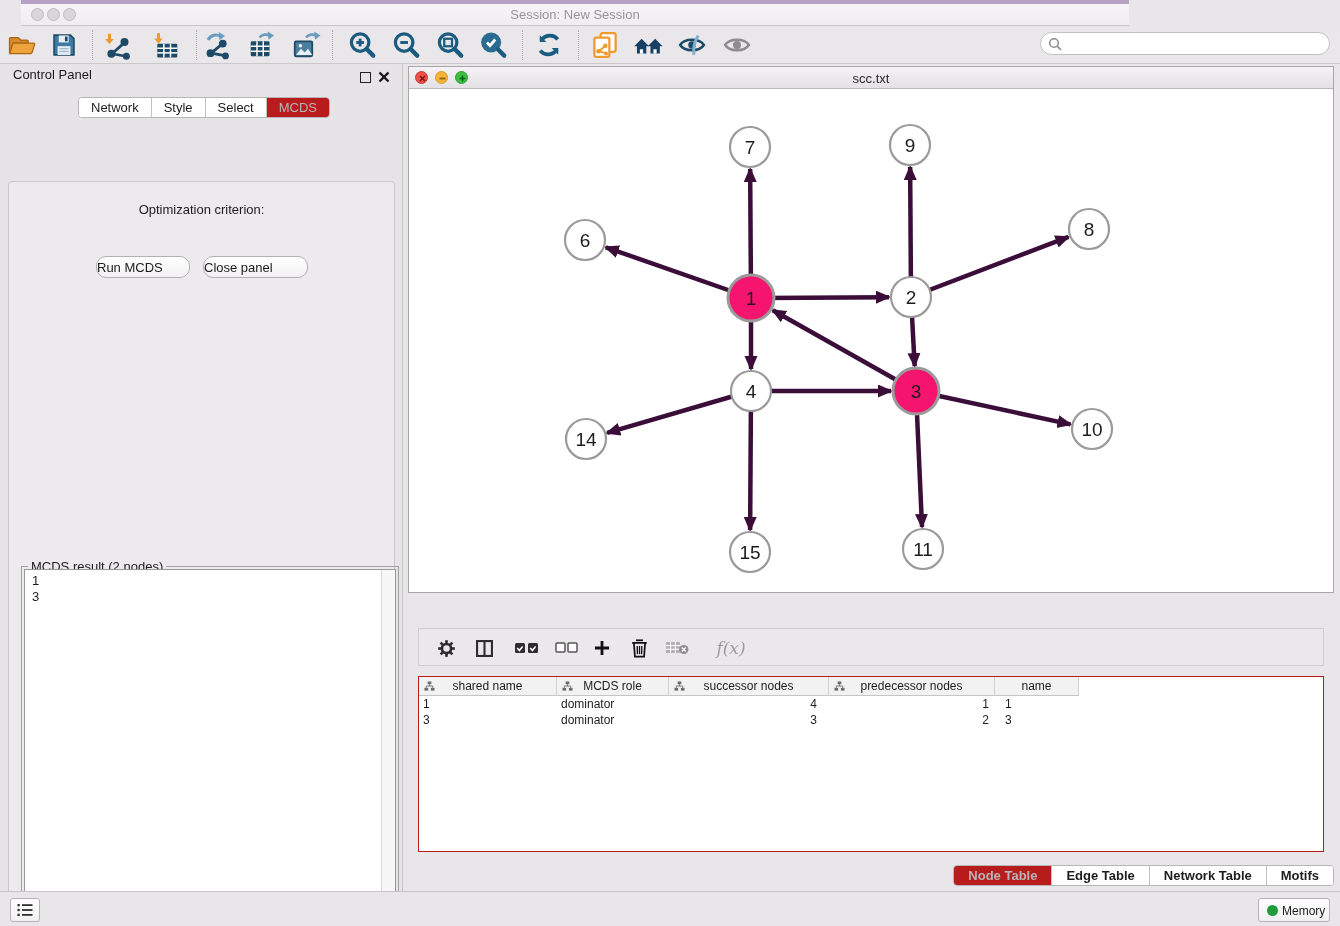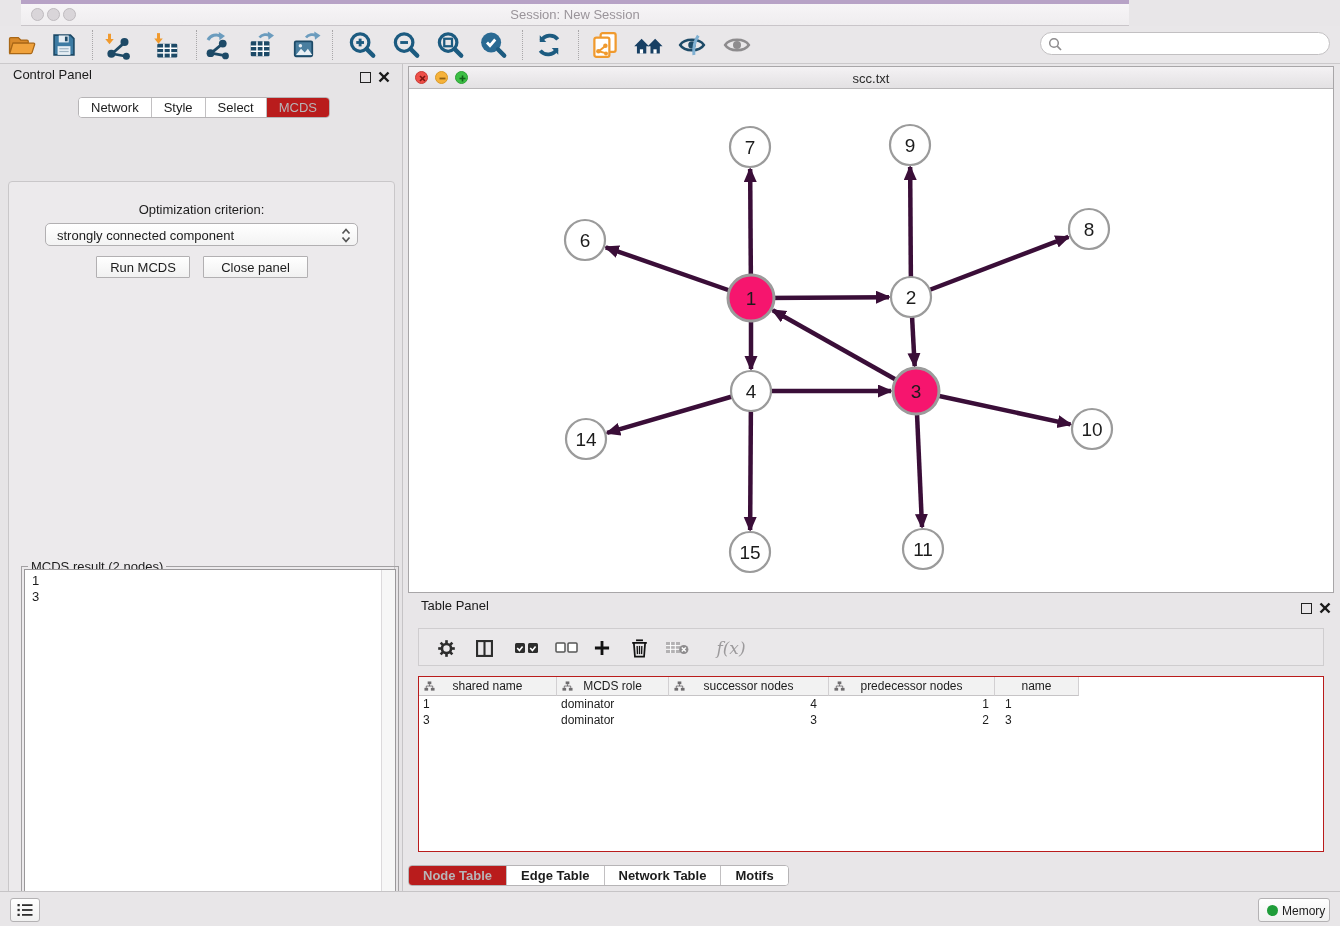--- a/index.html
+++ b/index.html
@@ -41,21 +41,21 @@
   .seg .segitem:last-child { border-right:none; }
   .seg .segitem.disabled { background:#b91c1c; color:#b7b5b7; }
   .cp-inner { position:absolute; left:8px; top:117px; width:387px; height:766px;
     background:#eceaec; border:1px solid #c9c7c9; border-radius:4px; }
   .opt-label { position:absolute; top:20px; width:100%; text-align:center; }
   .dropdown { position:absolute; left:36px; top:41px; width:313px; height:23px;
     background:linear-gradient(#ffffff,#f3f3f3); border:1px solid #b2b0b2; border-radius:5px; }
   .dropdown .val { position:absolute; left:11px; top:4px; }
   .dropdown svg { position:absolute; right:6px; top:3px; }
   .btn { position:absolute; height:22px; background:linear-gradient(#ffffff,#f1f1f1);
-    border:1px solid #b2b0b2; border-radius:1px; text-align:center; padding-top:3px; font-size:13px; }
+    border:1px solid #b2b0b2; border-radius:10px; padding-top:3px; font-size:13px; }
   .fieldset { position:absolute; left:12px; top:384px; width:378px; height:376px; border:1px solid #a2a0a2; }
   .fieldset .legend { position:absolute; left:6px; top:-8px; background:#eceaec; padding:0 3px; }
   .resultbox { position:absolute; left:2px; top:2px; right:2px; bottom:2px; background:#fff; border:1px solid #9a989a; }
   .resultbox .values { position:absolute; left:7px; top:3px; white-space:pre-line; line-height:16px; }
   .resultbox .vscroll { position:absolute; right:0; top:0; bottom:0; width:14px; background:#f7f7f7; border-left:1px solid #dcdadc; }
 
   
   .netwin { position:absolute; left:408px; top:66px; width:926px; height:527px;
     background:#fff; border:1px solid #a8a6a8; }
   .net-titlebar { position:absolute; left:0; top:0; width:100%; height:22px;
@@ -72,21 +72,21 @@
   .t-tool { position:absolute; top:7px; width:26px; height:24px; display:flex; align-items:center; justify-content:center; }
   .fx { font-family:"DejaVu Serif", serif; font-style:italic; font-size:17px; color:#9c9a9c; }
   .datatable { position:absolute; left:10px; top:81px; width:906px; height:176px; background:#fff; border:1px solid #b91c1c; }
   .thead { display:flex; height:19px; }
   .th { position:relative; background:#f2f2f2; border-bottom:1px solid #c6c4c6; border-right:1px solid #d2d0d2;
     font-size:12px; display:flex; align-items:center; justify-content:center; }
   .th svg { position:absolute; left:5px; top:4px; }
   .th-fill { flex:1; background:#fff; }
   .trow { display:flex; height:16px; font-size:12px; }
   .td { padding:1px 4px 0; }
-  .tabs-bottom { position:absolute; top:270px; left:0; width:100%; display:flex; justify-content:flex-start; }
+  .tabs-bottom { position:absolute; top:270px; left:0; width:100%; display:flex; justify-content:flex-end; }
   .tabs-bottom .segitem { font-weight:bold; padding:2px 14px 0; }
 
   
   .statusbar { position:absolute; left:0; top:891px; width:1340px; height:35px;
     background:#e8e6e8; border-top:1px solid #c6c4c6; }
   .sbtn { position:absolute; background:linear-gradient(#ffffff,#f0f0f0); border:1px solid #b4b2b4; border-radius:3px; }
   .memdot { position:absolute; left:8px; top:6px; width:11px; height:11px; border-radius:50%; }
 </style>
 </head>
 <body>
@@ -262,27 +262,20 @@
     </svg>
   </div>
   <div class="seg" style="left:78px; top:33px">
     <div class="segitem">Network</div>
     <div class="segitem">Style</div>
     <div class="segitem">Select</div>
     <div class="segitem disabled">MCDS</div>
   </div>
   <div class="cp-inner">
     <div class="opt-label">Optimization criterion:</div>
-    <div class="dropdown">
-      <div class="val">strongly connected component</div>
-      <svg width="10" height="17" viewBox="0 0 10 17">
-        <path d="M1.5 6.5L5 2.5l3.5 4" fill="none" stroke="#555" stroke-width="1.7"></path>
-        <path d="M1.5 10.5L5 14.5l3.5-4" fill="none" stroke="#555" stroke-width="1.7"></path>
-      </svg>
-    </div>
     <div class="btn" style="left:87px; top:74px; width:94px">Run MCDS</div>
     <div class="btn" style="left:194px; top:74px; width:105px">Close panel</div>
     <div class="fieldset">
       <div class="legend">MCDS result (2 nodes)</div>
       <div class="resultbox">
         <div class="values">1
 3</div>
         <div class="vscroll"></div>
       </div>
     </div>
@@ -350,28 +343,20 @@
       <circle cx="683" cy="340" r="20" fill="#ffffff" stroke="#9b9b9b" stroke-width="2.2"></circle>
       <text x="683" y="346.5" text-anchor="middle" font-size="19" fill="#1c1c1c">10</text>
       <circle cx="341" cy="463" r="20" fill="#ffffff" stroke="#9b9b9b" stroke-width="2.2"></circle>
       <text x="341" y="469.5" text-anchor="middle" font-size="19" fill="#1c1c1c">15</text>
       <circle cx="514" cy="460" r="20" fill="#ffffff" stroke="#9b9b9b" stroke-width="2.2"></circle>
       <text x="514" y="466.5" text-anchor="middle" font-size="19" fill="#1c1c1c">11</text>
     </svg>
 </div>
 
 <div class="tpanel">
-  <div class="panel-head">
-    <div class="panel-title">Table Panel</div>
-    <div class="ph-float" style="left:893px"></div>
-    <svg class="ph-close" style="left:911px" viewBox="0 0 12 12">
-      <line x1="1.5" y1="1.5" x2="10.5" y2="10.5" stroke="#1a1a1a" stroke-width="2.4"></line>
-      <line x1="10.5" y1="1.5" x2="1.5" y2="10.5" stroke="#1a1a1a" stroke-width="2.4"></line>
-    </svg>
-  </div>
 
   <div class="t-toolbar">
     <div class="t-tool" style="left:14px">
       <svg width="21" height="21" viewBox="0 0 24 24">
         <g stroke="#2d2d2d" stroke-width="3">
           <line x1="12" y1="2.5" x2="12" y2="6.5"></line>
             <line x1="12" y1="2.5" x2="12" y2="6.5" transform="rotate(45 12 12)"></line>
           <line x1="12" y1="2.5" x2="12" y2="6.5" transform="rotate(90 12 12)"></line>
             <line x1="12" y1="2.5" x2="12" y2="6.5" transform="rotate(135 12 12)"></line>
           <line x1="12" y1="2.5" x2="12" y2="6.5" transform="rotate(180 12 12)"></line>

